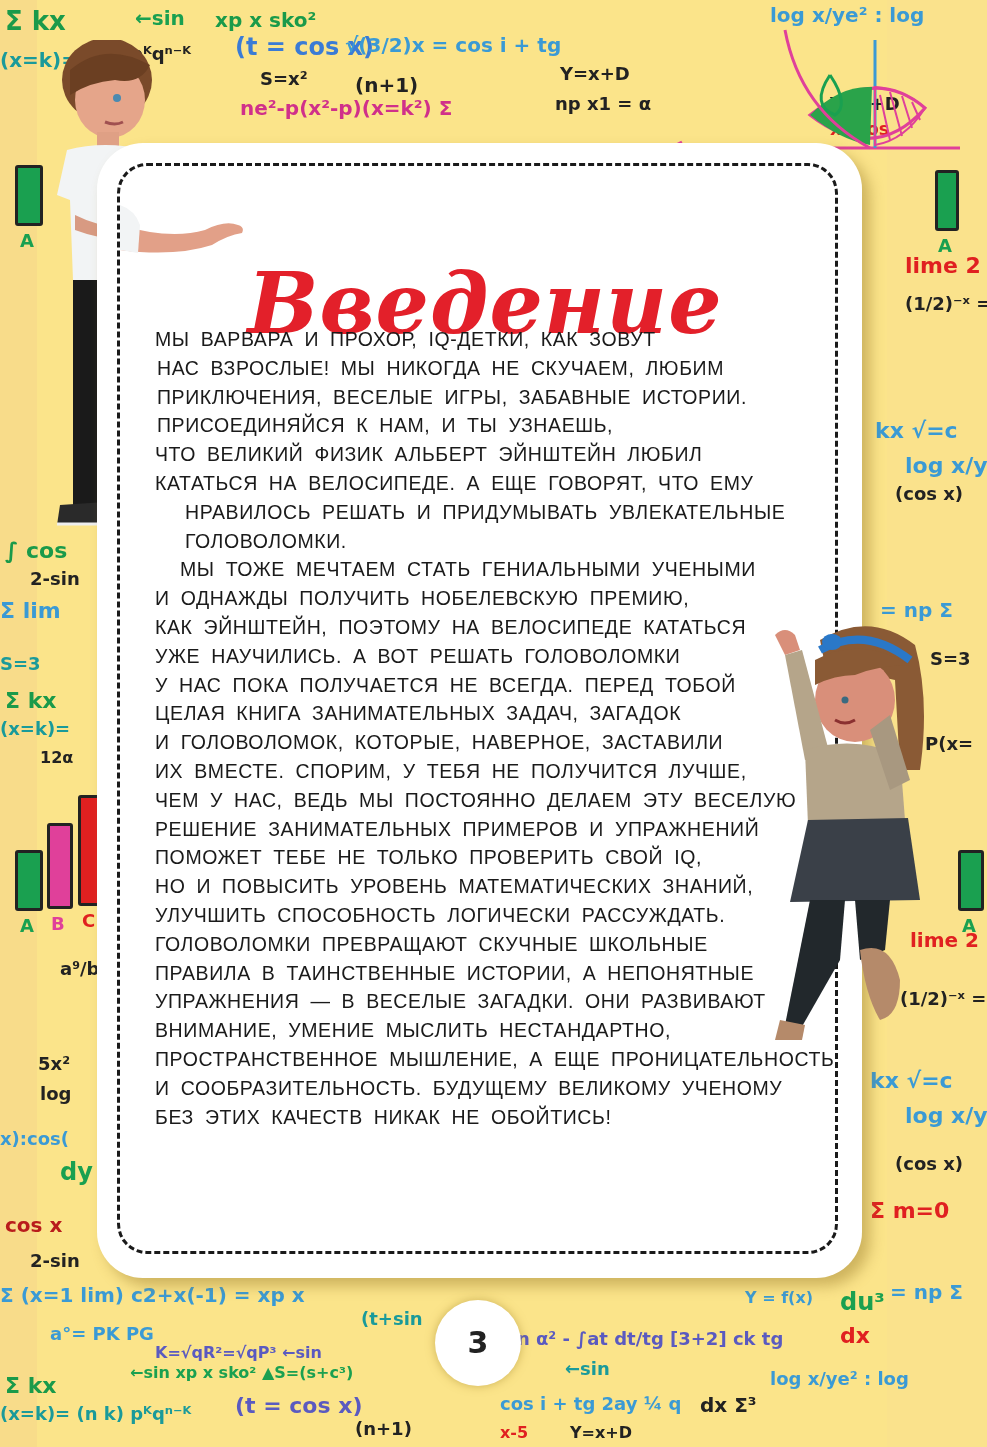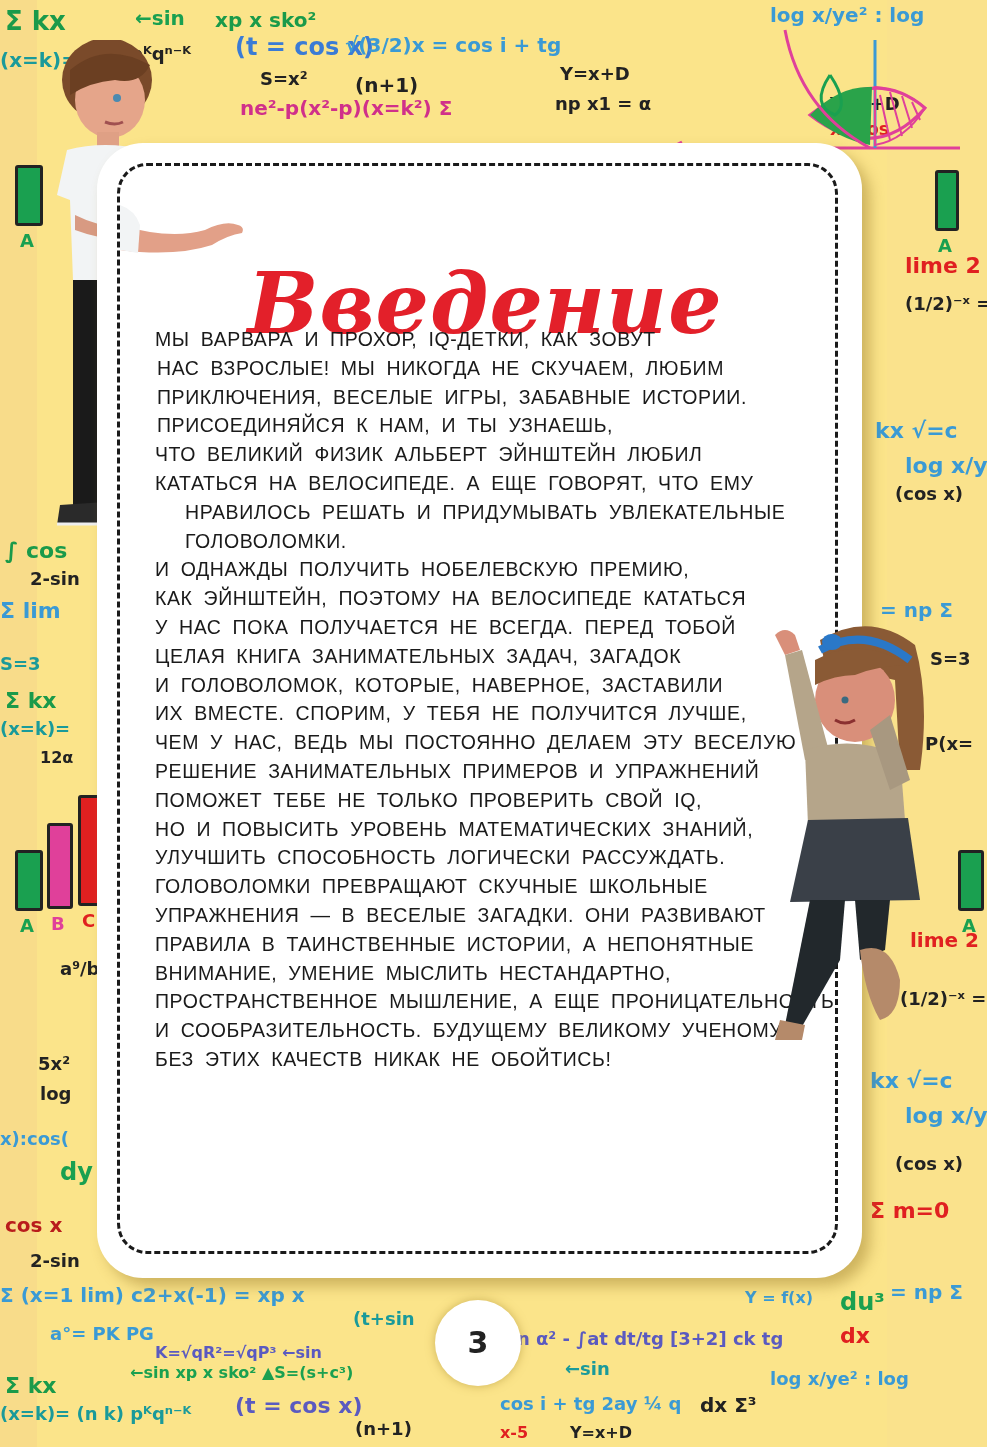--- a/index.html
+++ b/index.html
@@ -92,21 +92,21 @@
     <span class="doodle" style="left: 60px; top: 960px; font-size: 18px; color: rgb(34, 34, 34);">a⁹/b</span>
     <span class="doodle" style="left: 38px; top: 1055px; font-size: 18px; color: rgb(34, 34, 34);">5x²</span>
     <span class="doodle" style="left: 40px; top: 1085px; font-size: 18px; color: rgb(34, 34, 34);">log</span>
     <span class="doodle" style="left: 0px; top: 1130px; font-size: 18px; color: rgb(58, 154, 213);">x):cos(</span>
     <span class="doodle" style="left: 60px; top: 1160px; font-size: 24px; color: rgb(26, 160, 80); text-align: right;">dy</span>
     <span class="doodle" style="left: 5px; top: 1215px; font-size: 20px; color: #b91c1c;">cos x</span>
     <span class="doodle" style="left: 30px; top: 1252px; font-size: 18px; color: rgb(34, 34, 34);">2-sin</span>
     <span class="doodle" style="left: 0px; top: 1285px; font-size: 20px; color: rgb(58, 154, 213);">Σ (x=1 lim) c2+x(-1) = xp x</span>
     <span class="doodle" style="left: 50px; top: 1325px; font-size: 18px; color: rgb(58, 154, 213);">a°= PK PG</span>
     <span class="doodle" style="left: 155px; top: 1345px; font-size: 16px; color: rgb(90, 90, 192);">K=√qR²=√qP³  ←sin</span>
-    <span class="doodle" style="left: 353px; top: 1310px; font-size: 18px; color: rgb(26, 154, 154);">(t+sin</span>
+    <span class="doodle" style="left: 361px; top: 1310px; font-size: 18px; color: rgb(26, 154, 154);">(t+sin</span>
     <span class="doodle" style="left: 130px; top: 1365px; font-size: 16px; color: rgb(26, 160, 80);">←sin  xp x sko² ▲S=(s+c³)</span>
     <span class="doodle" style="left: 5px; top: 1375px; font-size: 22px; color: rgb(26, 154, 74);">Σ kx</span>
     <span class="doodle" style="left: 0px; top: 1405px; font-size: 18px; color: rgb(26, 154, 154);">(x=k)= (n k) pᴷqⁿ⁻ᴷ</span>
     <span class="doodle" style="left: 235px; top: 1395px; font-size: 22px; color: rgb(90, 90, 192);">(t = cos x)</span>
     <span class="doodle" style="left: 355px; top: 1420px; font-size: 18px; color: rgb(34, 34, 34);">(n+1)</span>
     <span class="doodle" style="left: 500px; top: 1330px; font-size: 18px; color: rgb(90, 90, 192);">sin α² - ∫at dt/tg [3+2] ck tg</span>
     <span class="doodle" style="left: 565px; top: 1360px; font-size: 18px; color: rgb(26, 154, 154);">←sin</span>
     <span class="doodle" style="left: 500px; top: 1395px; font-size: 18px; color: rgb(58, 154, 213);">cos i + tg 2ay ¼ q</span>
     <span class="doodle" style="left: 500px; top: 1425px; font-size: 16px; color: rgb(224, 32, 32);">x-5</span>
     <span class="doodle" style="left: 570px; top: 1425px; font-size: 16px; color: rgb(34, 34, 34);">Y=x+D</span>
@@ -172,34 +172,36 @@
 
 <div class="text">
   <div class="line">Мы Варвара и Прохор, IQ-детки, как зовут</div>
   <div class="line" style="padding-left:2px">нас взрослые! Мы никогда не скучаем, любим</div>
   <div class="line" style="padding-left:2px">приключения, веселые игры, забавные истории.</div>
   <div class="line" style="padding-left:2px">Присоединяйся к нам, и ты узнаешь,</div>
   <div class="line">что великий физик Альберт Эйнштейн любил</div>
   <div class="line">кататься на велосипеде. А еще говорят, что ему</div>
   <div class="line ind1">нравилось решать и придумывать увлекательные</div>
   <div class="line ind1">головоломки.</div>
+  <div class="line ind2">Мы тоже мечтаем стать гениальными учеными</div>
   <div class="line">и однажды получить Нобелевскую премию,</div>
   <div class="line">как Эйнштейн, поэтому на велосипеде кататься</div>
+  <div class="line">уже научились. А вот решать головоломки</div>
   <div class="line">у нас пока получается не всегда. Перед тобой</div>
   <div class="line">целая книга занимательных задач, загадок</div>
   <div class="line">и головоломок, которые, наверное, заставили</div>
   <div class="line">их вместе. Спорим, у тебя не получится лучше,</div>
   <div class="line">чем у нас, ведь мы постоянно делаем эту веселую</div>
   <div class="line">Решение занимательных примеров и упражнений</div>
   <div class="line">поможет тебе не только проверить свой IQ,</div>
   <div class="line">но и повысить уровень математических знаний,</div>
   <div class="line">улучшить способность логически рассуждать.</div>
   <div class="line">Головоломки превращают скучные школьные</div>
+  <div class="line">правила в таинственные истории, а непонятные</div>
   <div class="line">упражнения — в веселые загадки. Они развивают</div>
-  <div class="line">правила в таинственные истории, а непонятные</div>
   <div class="line">внимание, умение мыслить нестандартно,</div>
   <div class="line">пространственное мышление, а еще проницательность</div>
   <div class="line">и сообразительность. Будущему великому ученому</div>
   <div class="line">без этих качеств никак не обойтись!</div>
 </div>
 
 <svg class="girl" viewBox="0 0 190 420">
   <path d="M60 20 Q110 -10 155 25 Q170 80 160 150 L140 150 L135 60 Q100 50 70 70 Z" fill="#8a5a35"></path>
   <ellipse cx="95" cy="80" rx="40" ry="42" fill="#d98f7a"></ellipse>
   <path d="M55 40 Q100 15 150 45 Q120 45 95 55 Q75 55 55 65 Z" fill="#8a5a35"></path>

